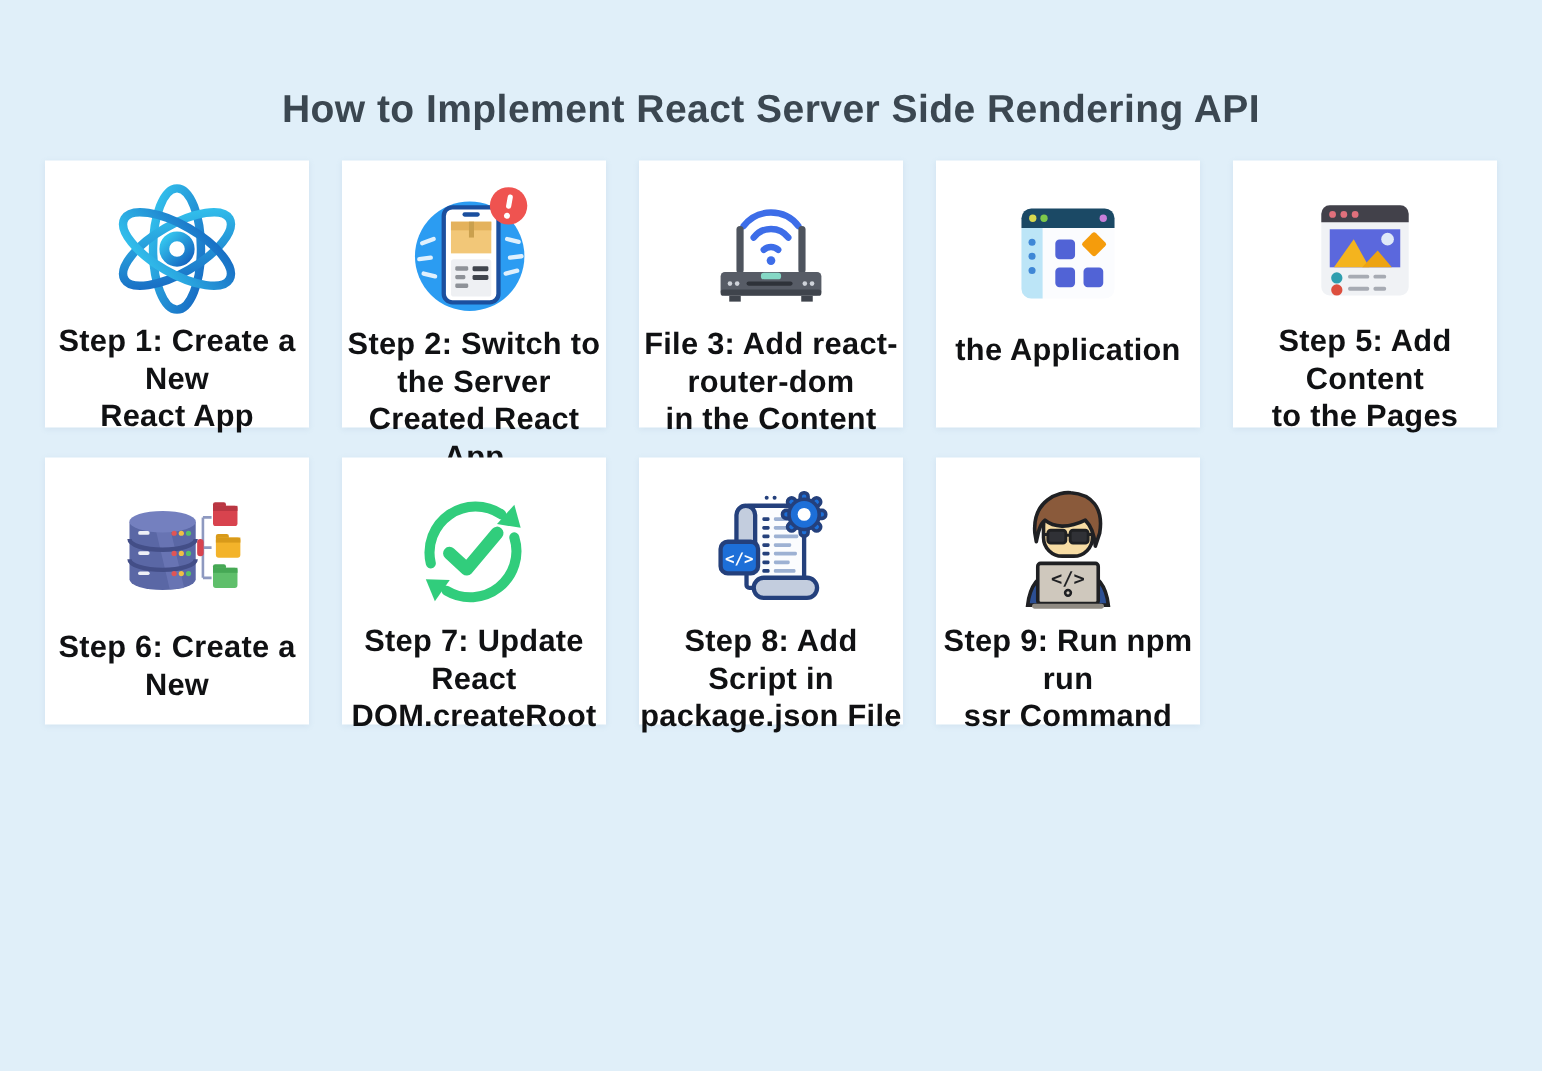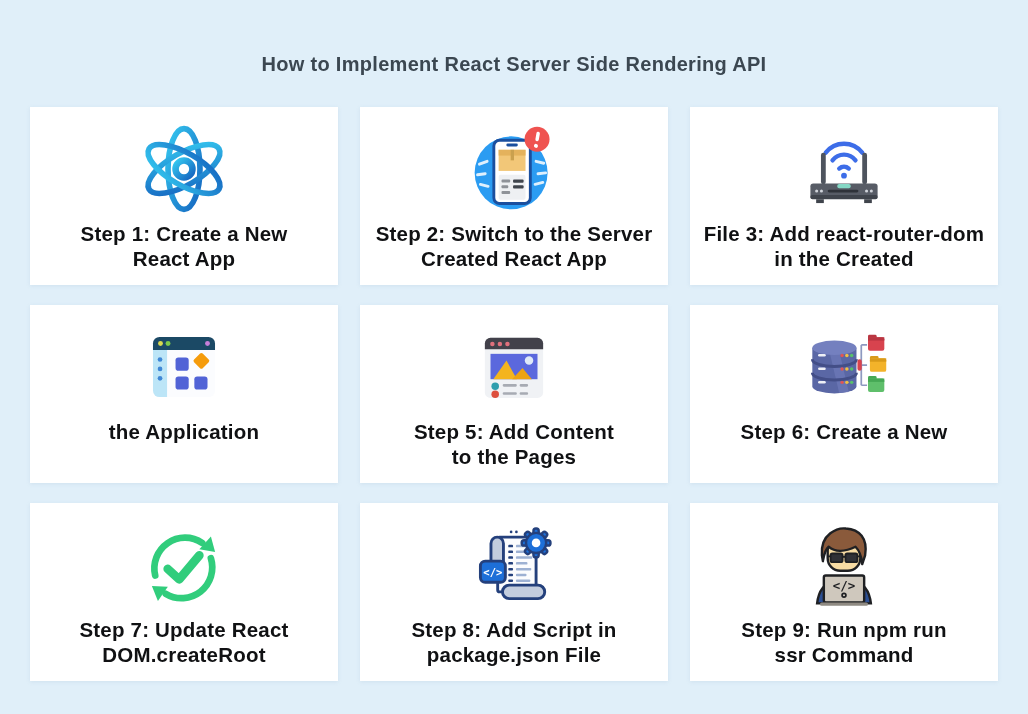--- a/index.html
+++ b/index.html
@@ -4,26 +4,26 @@
 <style>
   html,body{margin:0;padding:0}
   body{
     width:1028px;height:714px;
     background:#e0eff9;
     font-family:"Liberation Sans",sans-serif;
     position:relative;overflow:hidden;
   }
   .title{
     position:absolute;top:40px;left:0;width:100%;
-    text-align:center;font-size:20px;font-weight:700;
+    text-align:center;font-size:26px;font-weight:700;
     color:#3b4751;letter-spacing:.3px;
   }
   .grid{
     position:absolute;left:30px;top:107px;width:968px;
-    display:grid;grid-template-columns:repeat(3,1fr);
+    display:grid;grid-template-columns:repeat(5,1fr);
     grid-auto-rows:178px;column-gap:22px;row-gap:20px;
   }
   .card{
     background:#ffffff;
     display:flex;flex-direction:column;align-items:center;
     box-shadow:0 1px 4px rgba(110,150,185,.14);
   }
   .icon{
     height:100px;margin-top:12px;
     display:flex;align-items:center;justify-content:center;
@@ -123,21 +123,21 @@
             <circle cx="26.5" cy="73" r="1.6"></circle>
           <circle cx="73.5" cy="73" r="1.6"></circle>
             <circle cx="78.5" cy="73" r="1.6"></circle>
         </g>
         <rect x="21" y="81.5" width="8" height="4" fill="#3f444c"></rect>
         <rect x="71" y="81.5" width="8" height="4" fill="#3f444c"></rect>
       </svg>
     </div>
     <div class="label">
       <div>File 3: Add react-router-dom</div>
-        <div>in the Created</div>
+        <div>in the Content</div>
     </div>
   </div>
 
   <div class="card">
     <div class="icon">
       <svg width="94" height="94" viewBox="0 0 100 100">
         <rect x="17" y="18" width="66" height="64" rx="7" fill="#fbfcfe"></rect>
         <path d="M17,32 V25 a7,7 0 0 1 7,-7 H76 a7,7 0 0 1 7,7 v7 Z" fill="#1b4965"></path>
         <circle cx="25" cy="25" r="2.6" fill="#d9d94f"></circle>
         <circle cx="33" cy="25" r="2.6" fill="#7dc94a"></circle>

